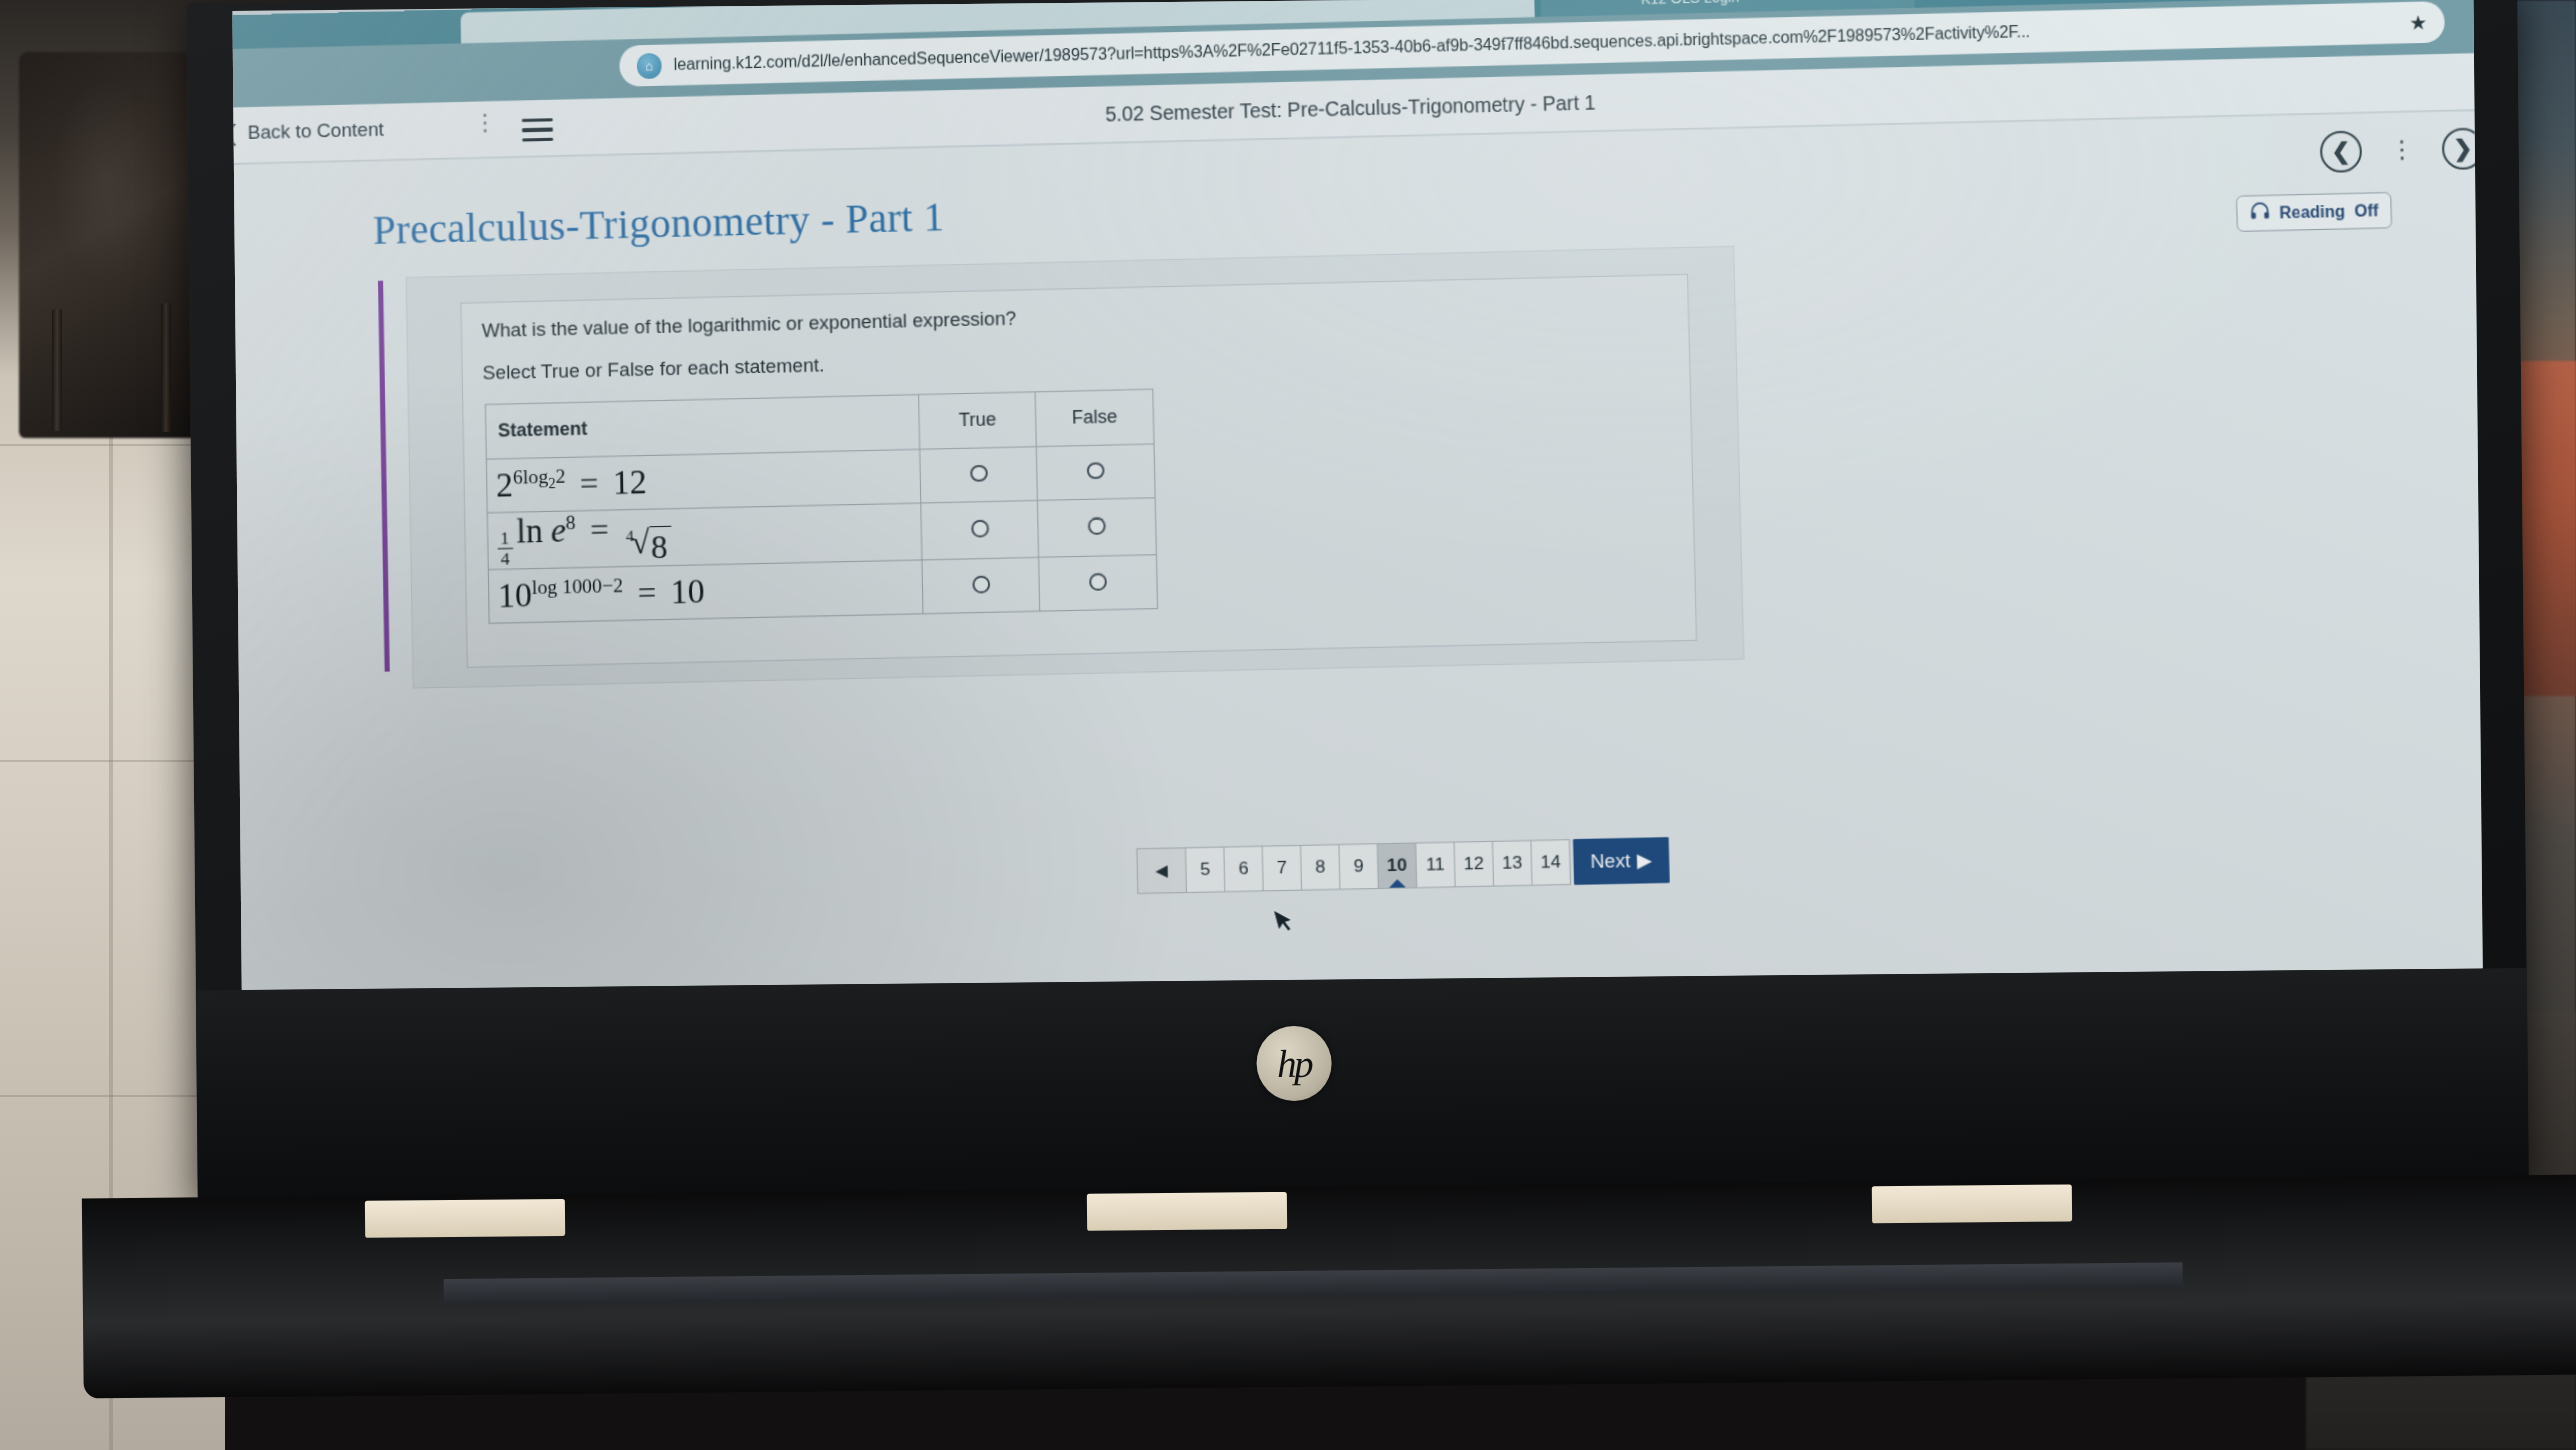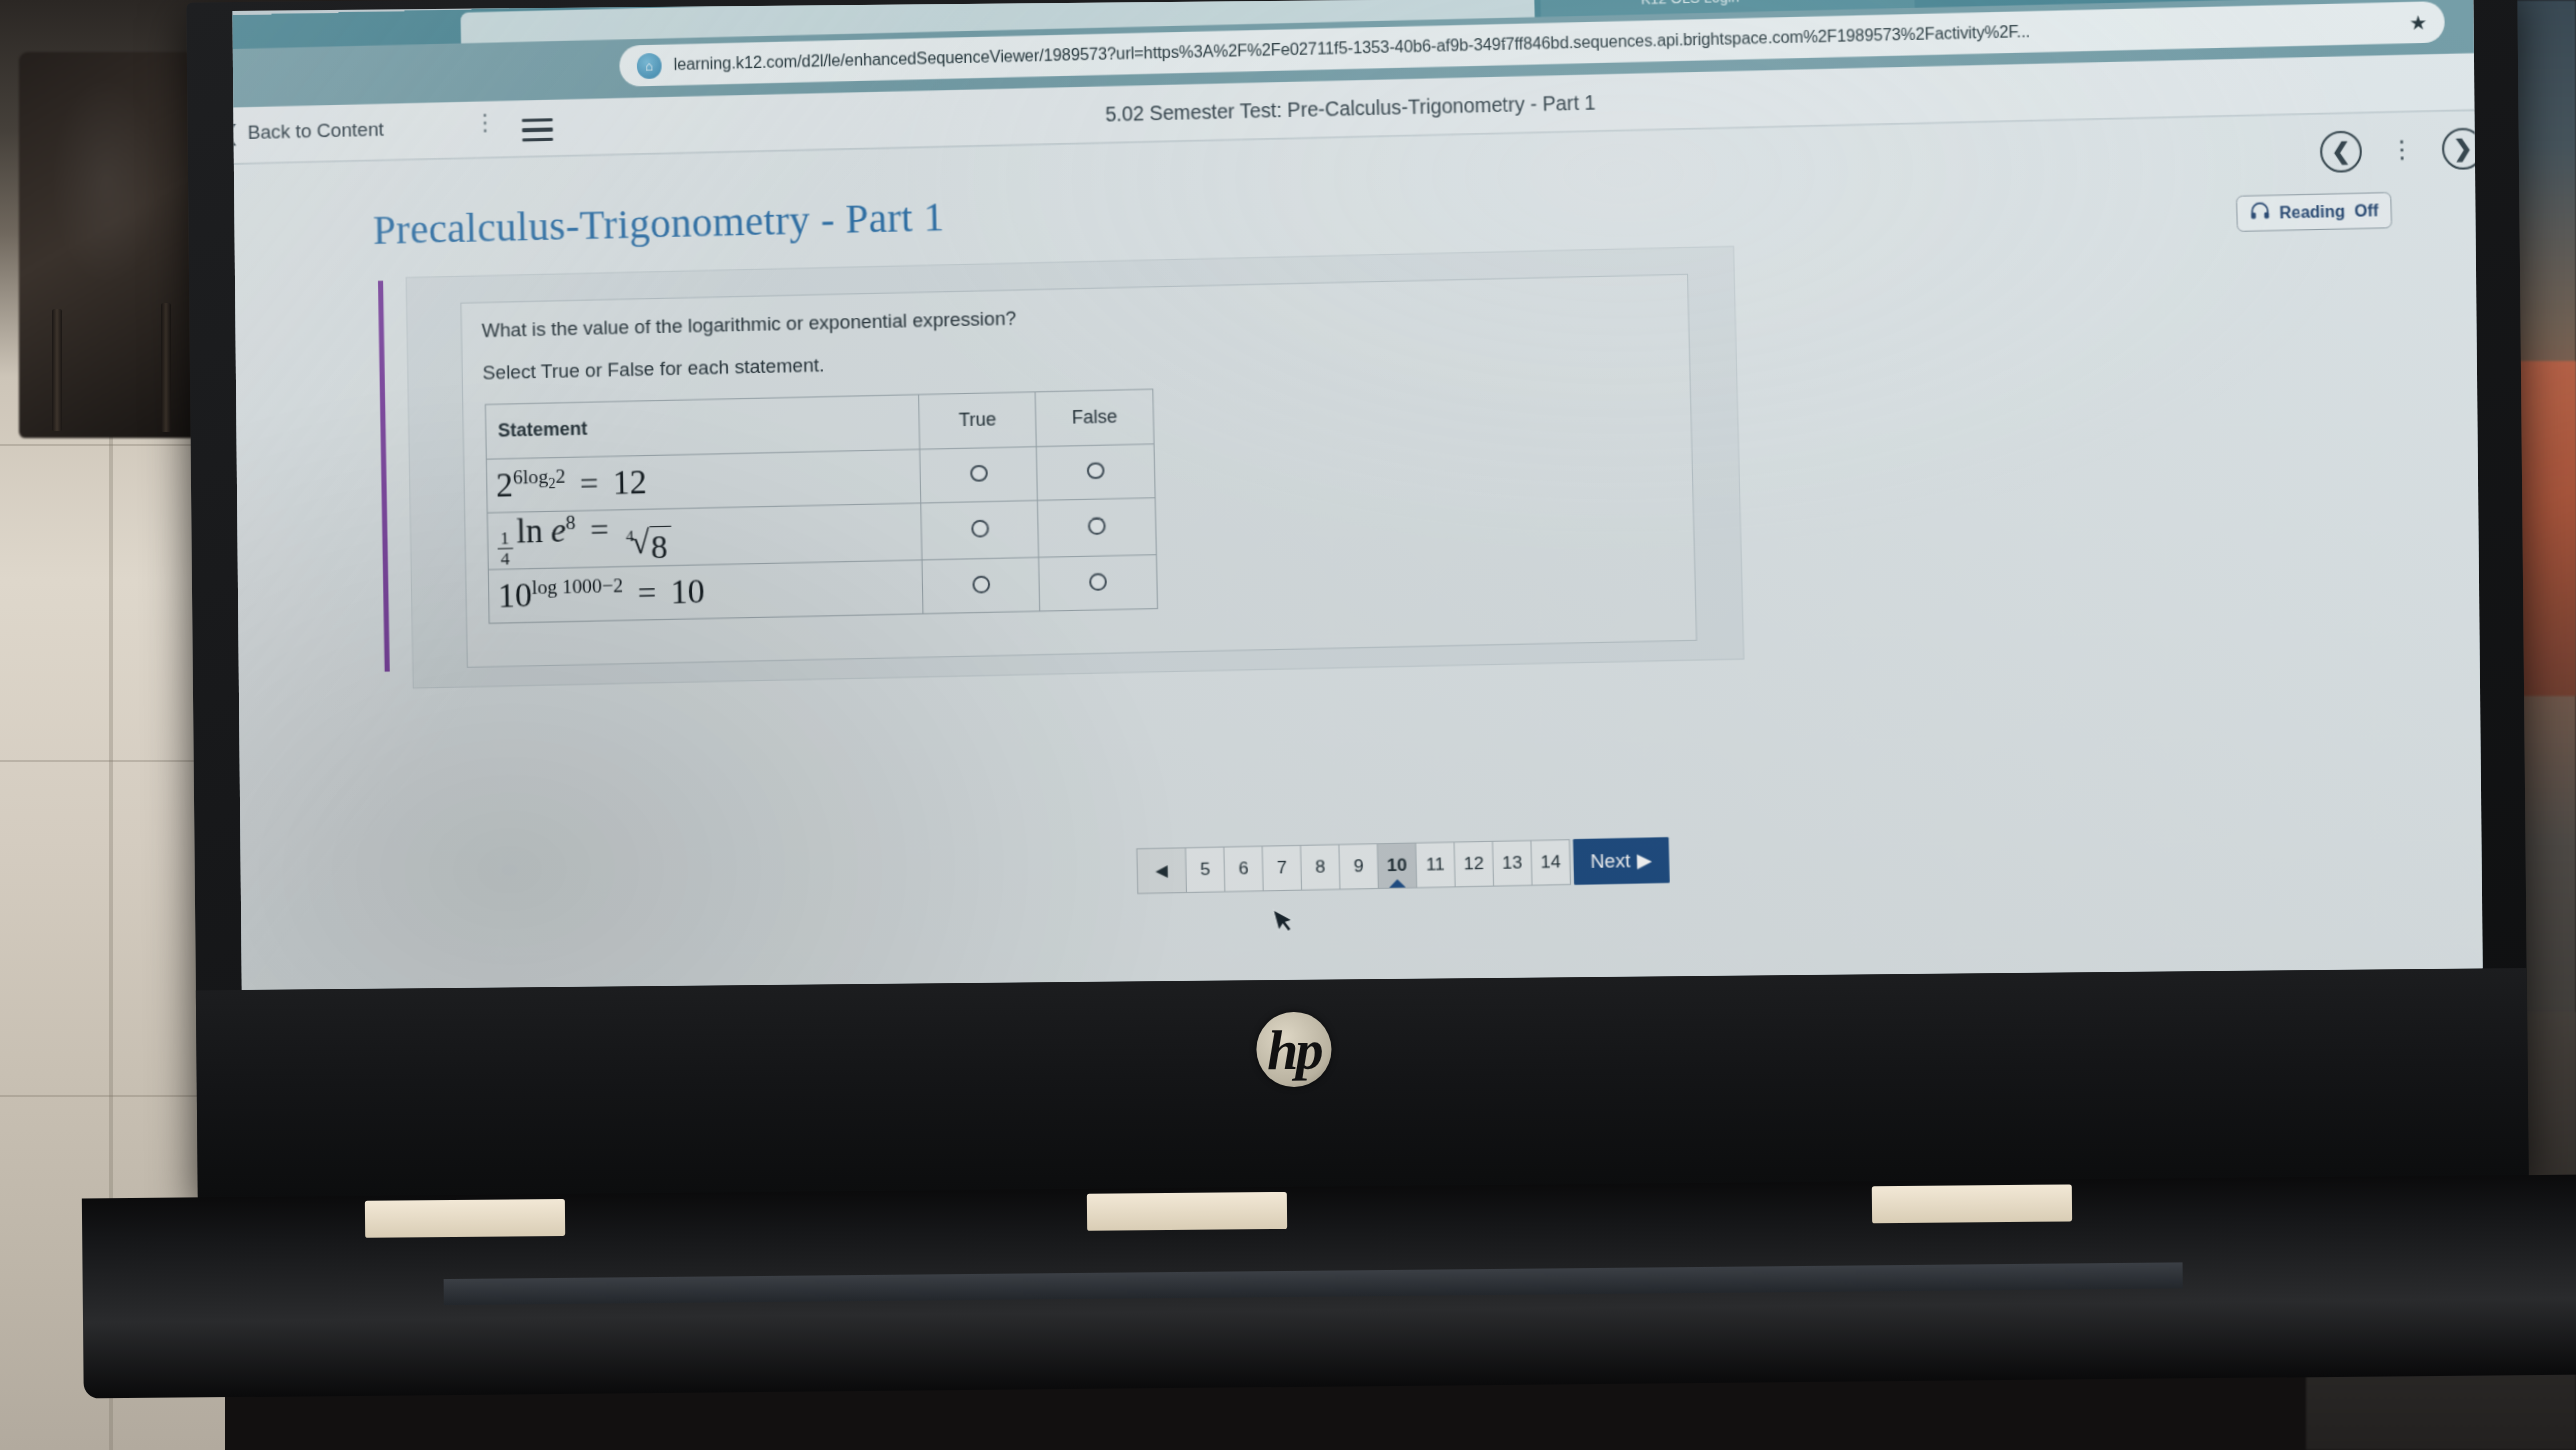--- a/index.html
+++ b/index.html
@@ -84,26 +84,26 @@
       radial-gradient(ellipse 1159px 580px at 62% 18%, rgba(255,255,255,.10), transparent 66%),
       radial-gradient(ellipse 966px 708px at 12% 88%, rgba(0,0,0,.12), transparent 70%),
       linear-gradient(200deg, rgba(180,200,210,.10), rgba(0,0,0,.10));
     mix-blend-mode: normal;
   }
   #bezel-bottom {
     position: absolute; left: 0; top: 988px; width: 2331px; height: 210px;
     background: linear-gradient(180deg, #1c1d1f 0%, #141517 45%, #0c0d0e 100%);
   }
   #hp-logo {
-    position: absolute; left: 1060px; top: 32px; width: 75px; height: 75px;
+    position: absolute; left: 1060px; top: 46px; width: 75px; height: 75px;
     border-radius: 50%;
     background: radial-gradient(circle at 38% 34%, #ddd6c4, #b9b2a0 68%, #8e8878);
     display: flex; align-items: center; justify-content: center;
-    font-family: "Liberation Serif", serif; font-style: italic; font-weight: 700;
-    font-size: 56px; color: #111; letter-spacing: -2.6px;
+    font-family: "Liberation Serif", serif; font-style: italic; font-weight: 400;
+    font-size: 39px; color: #111; letter-spacing: -2.6px;
     box-shadow: 0 0 6.4px rgba(0,0,0,.6);
   }
   #base {
     position: absolute; left: -116px; top: 1195px; width: 2550px; height: 200px;
     background: linear-gradient(180deg, #0b0b0c 0%, #151618 20%, #2a2b2d 62%, #0a0a0b 100%);
     border-radius: 0 0 15.5px 15.5px;
   }
   .foot {
     position: absolute; top: 5.2px; width: 200px; height: 37px;
     background: linear-gradient(180deg, #f2e8d6, #d9cdb5);

